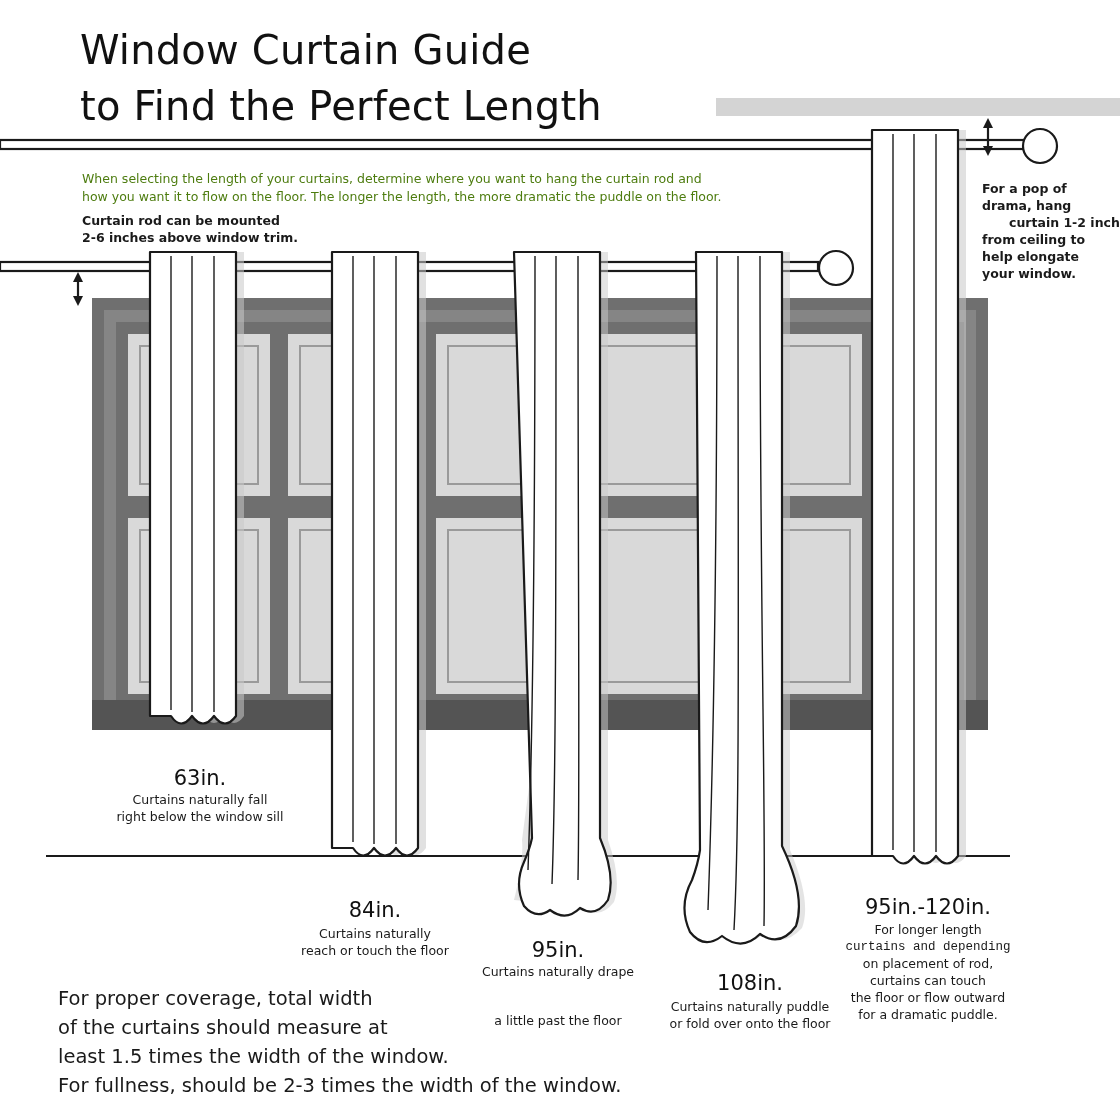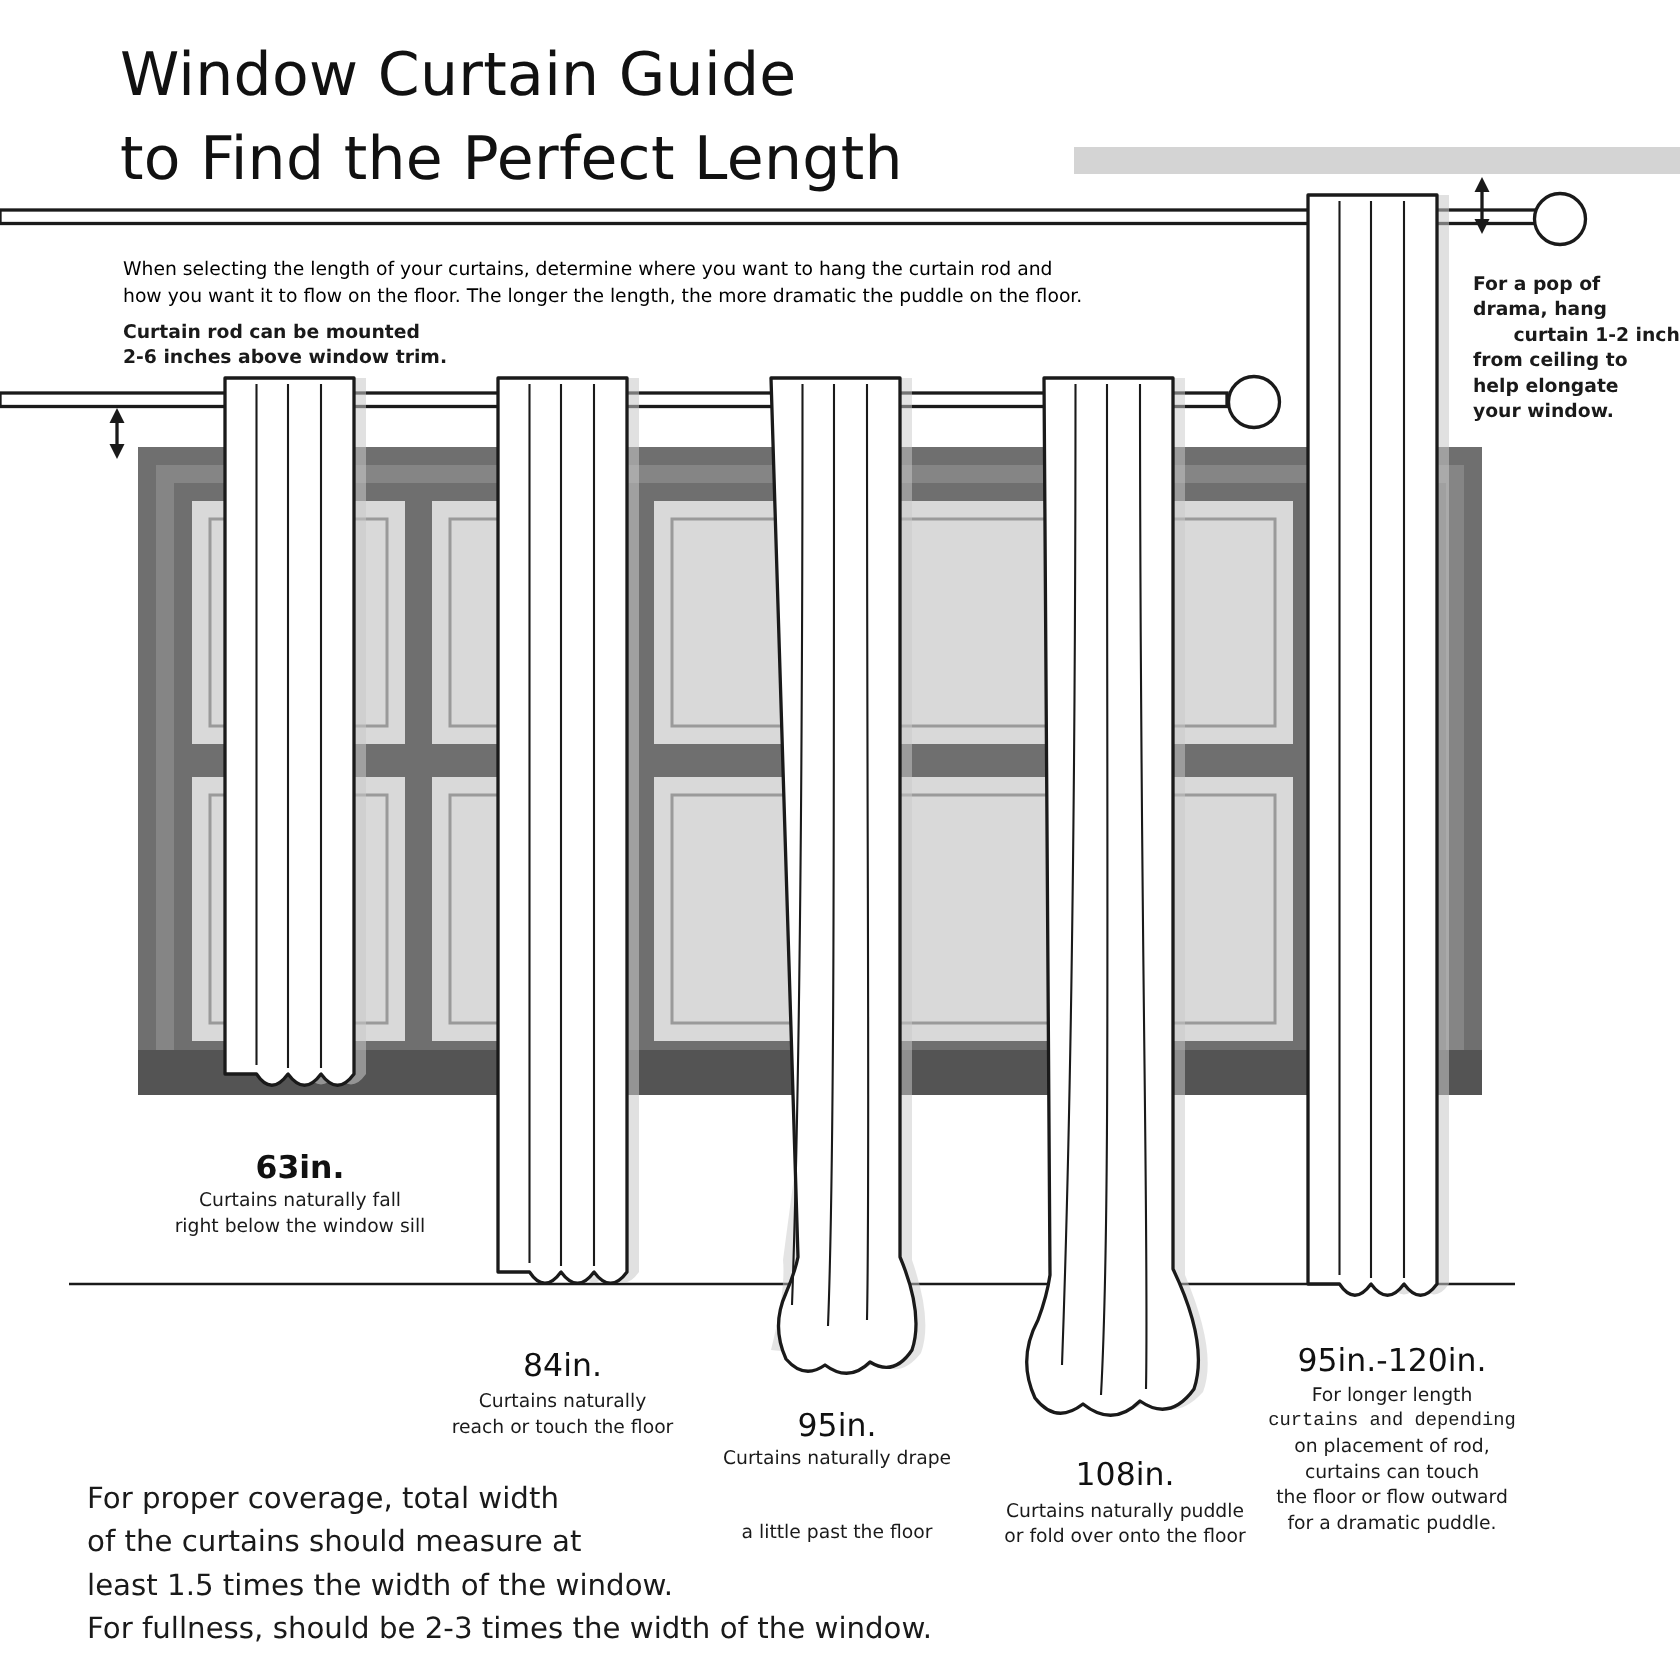--- a/index.html
+++ b/index.html
@@ -28,21 +28,21 @@
     line-height: 1.22;
   }
   .title {
     font-size: 40px;
     font-weight: 400;
     letter-spacing: 0.2px;
     color: #111;
   }
   .intro {
     font-size: 12.5px;
-    color: #000000;
+    color: #4d7c0f;
     line-height: 1.5;
   }
   .bold-note {
     font-size: 12.5px;
     font-weight: bold;
     line-height: 1.45;
   }
   .size-label {
     font-size: 21px;
     font-weight: 400;
@@ -205,21 +205,21 @@
   <div class="txt bold-note" style="left:82px; top:212px;">Curtain rod can be mounted</div>
   <div class="txt bold-note" style="left:82px; top:229px;">2-6 inches above window trim.</div>
 
   <div class="txt side-note" style="left:982px; top:180px;">For a pop of</div>
   <div class="txt side-note" style="left:982px; top:197px;">drama, hang</div>
   <div class="txt side-note" style="left:982px; top:214px;margin-left:27px;">curtain 1-2 inches</div>
   <div class="txt side-note" style="left:982px; top:231px;">from ceiling to</div>
   <div class="txt side-note" style="left:982px; top:248px;">help elongate</div>
   <div class="txt side-note" style="left:982px; top:265px;">your window.</div>
 
-  <div class="txt size-label c" style="left:90px; top:766px; width:220px;font-weight:bold;">63in.</div>
+  <div class="txt size-label c" style="left:90px; top:766px; width:220px;">63in.</div>
   <div class="txt size-caption c" style="left:80px; top:792px; width:240px;">Curtains naturally fall</div>
   <div class="txt size-caption c" style="left:80px; top:809px; width:240px;">right below the window sill</div>
 
   <div class="txt size-label c" style="left:265px; top:898px; width:220px;">84in.</div>
   <div class="txt size-caption c" style="left:255px; top:926px; width:240px;">Curtains naturally</div>
   <div class="txt size-caption c" style="left:255px; top:943px; width:240px;">reach or touch the floor</div>
 
   <div class="txt size-label c" style="left:448px; top:938px; width:220px;">95in.</div>
   <div class="txt size-caption c" style="left:438px; top:964px; width:240px;">Curtains naturally drape</div>
   <div class="txt size-caption c" style="left:438px; top:981px; width:240px;margin-top:32px;">a little past the floor</div>

